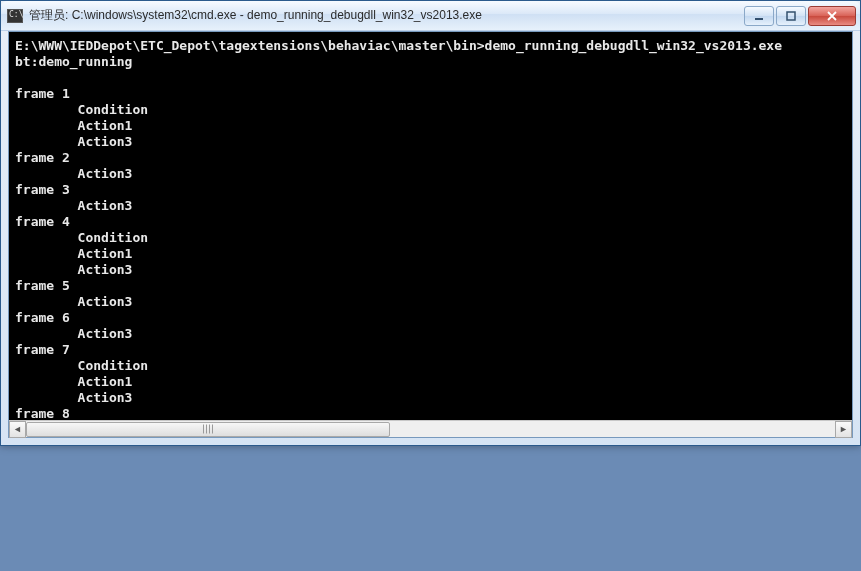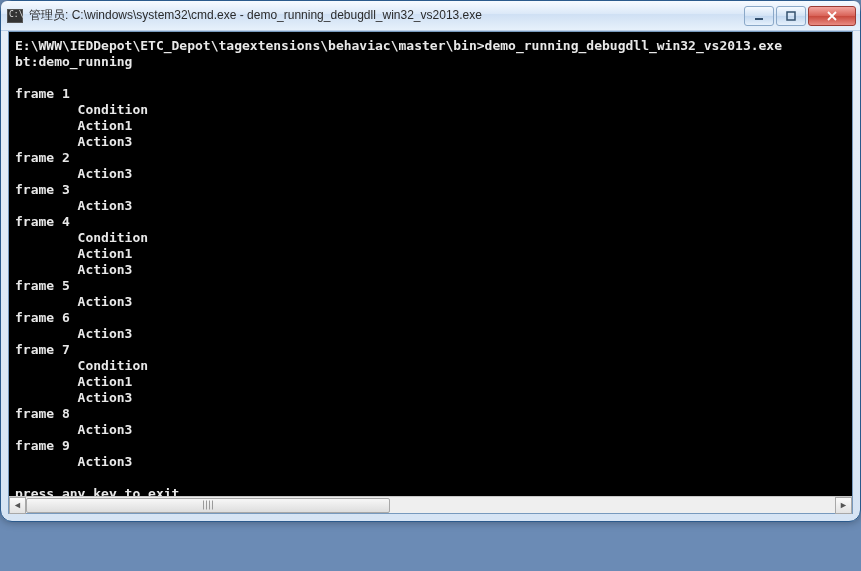--- a/index.html
+++ b/index.html
@@ -1,20 +1,20 @@
 <!DOCTYPE html>
 <html><head>
 <meta charset="utf-8">
 <style>
   * { box-sizing: border-box; margin: 0; padding: 0; }
   html, body { width: 861px; height: 571px; font-family: "Segoe UI", Tahoma, sans-serif; background: #6b8bb5; overflow: hidden; }
   .window {
-    width: 861px; height: 522px;
+    width: 861px; height: 446px;
     border: 1px solid #2b5a8c;
-    border-radius: 12px;
+    border-radius: 0;
     background: linear-gradient(#e8eff8, #d6e4f4);
     box-shadow: 0 0 8px rgba(0,0,0,.35);
     display: flex; flex-direction: column;
   }
   .titlebar {
     height: 30px;
     display: flex; align-items: center;
     padding: 0 4px 0 6px;
     background: linear-gradient(#f7fbff, #dbe8f8 45%, #cfe0f4 46%, #e7f1fb);
     border-bottom: 1px solid #bcd0e8;

